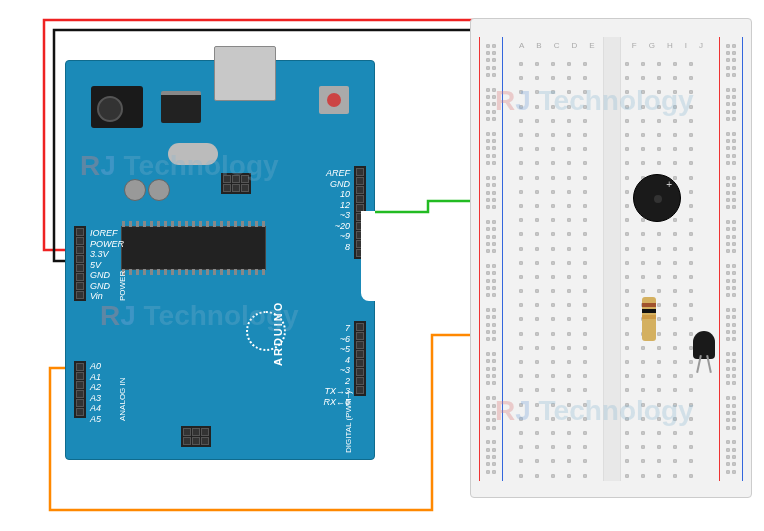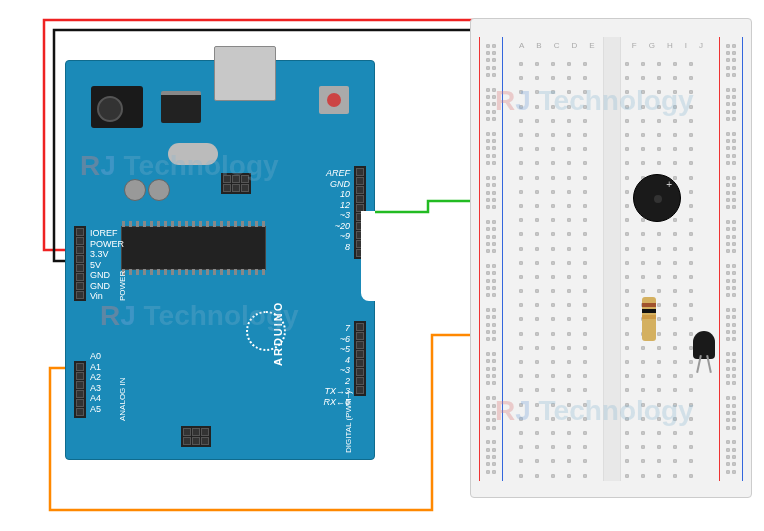--- a/index.html
+++ b/index.html
@@ -176,21 +176,21 @@
     
     
     .pin-labels {
       position: absolute;
       font-size: 9px;
       color: #fff;
       display: flex;
       flex-direction: column;
       line-height: 10.5px;
     }
-    .labels-left { left: 24px; }
+    .labels-left { left: 24px; font-style: italic; }
     .labels-right { right: 24px; text-align: right; font-style: italic; }
     
     .group-label {
       position: absolute;
       font-size: 8px;
       color: #fff;
       transform: rotate(-90deg);
       transform-origin: left top;
     }
     
@@ -464,21 +464,21 @@
 
   <div class="pin-labels labels-left" style="top:167px">
     <span>IOREF</span>
     <span>POWER</span>
     <span>3.3V</span>
     <span>5V</span>
     <span>GND</span>
     <span>GND</span>
     <span>Vin</span>
   </div>
-  <div class="pin-labels labels-left" style="top:290px">
+  <div class="pin-labels labels-left" style="top:300px">
     <span>A0</span>
     <span>A1</span>
     <span>A2</span>
     <span>A3</span>
     <span>A4</span>
     <span>A5</span>
   </div>
   <div class="pin-labels labels-right" style="top:107px">
     <span>AREF</span>
     <span>GND</span>

